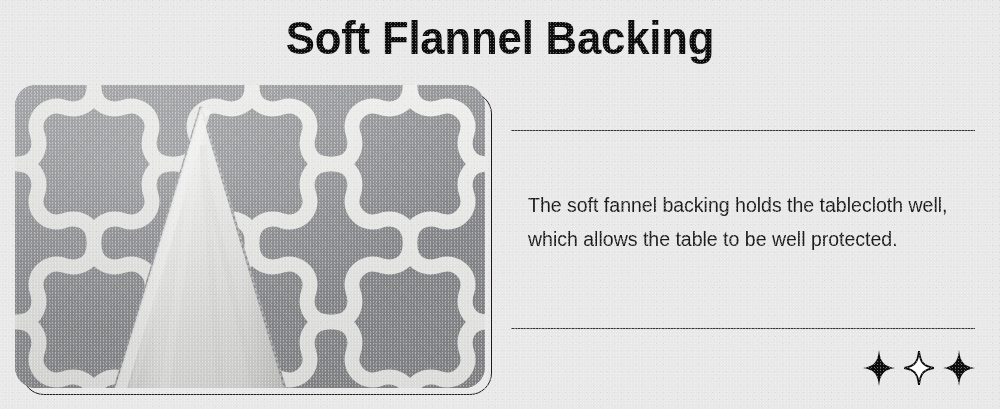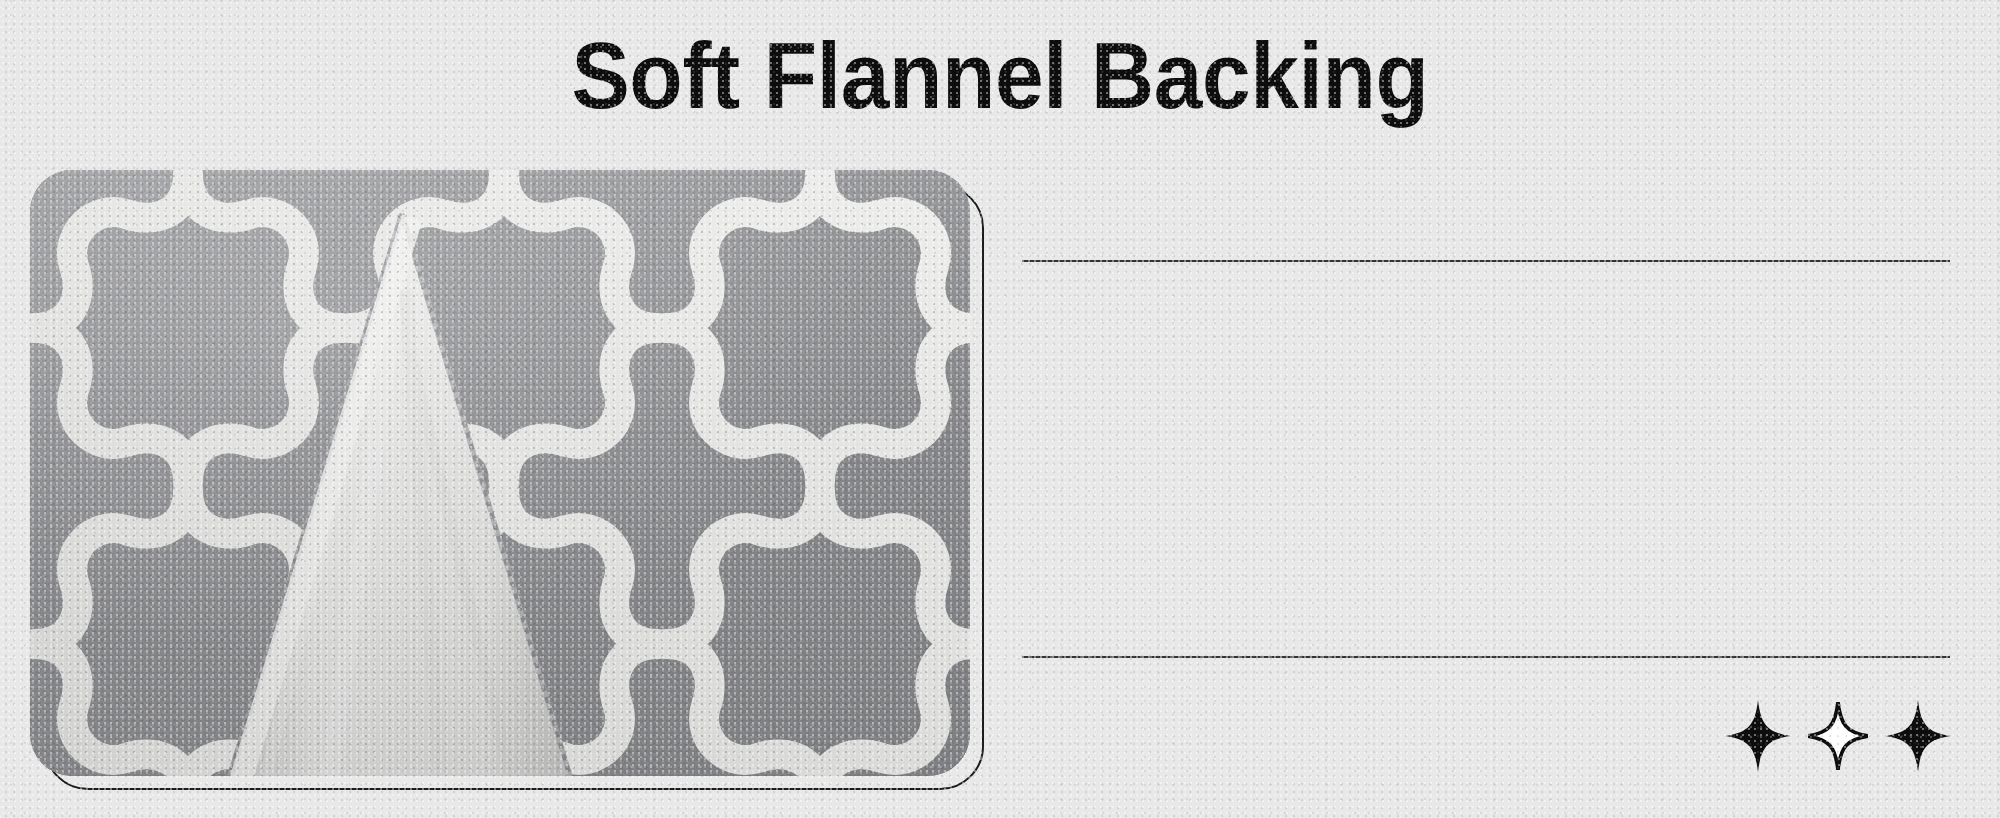--- a/index.html
+++ b/index.html
@@ -256,20 +256,21 @@
     </svg>
 
     <div class="photo-shade"></div>
     <div class="photo-grain"></div>
   </div>
 
   <div id="right-col">
 
     <div class="divider" id="divider-top"></div>
 
+    <p id="body-text">The soft fannel backing holds the tablecloth well, which allows the table to be well protected.</p>
 
     <div class="divider" id="divider-bottom"></div>
 
     <div id="sparkles">
 
       <svg class="sparkle" width="32" height="36" viewBox="0 0 32 36">
         <path d="M16 0 C17.4 12.2 20.6 16.1 32 18 C20.6 19.9 17.4 23.8 16 36
                  C14.6 23.8 11.4 19.9 0 18 C11.4 16.1 14.6 12.2 16 0 Z" fill="#0d0d0d"></path>
       </svg>
 

